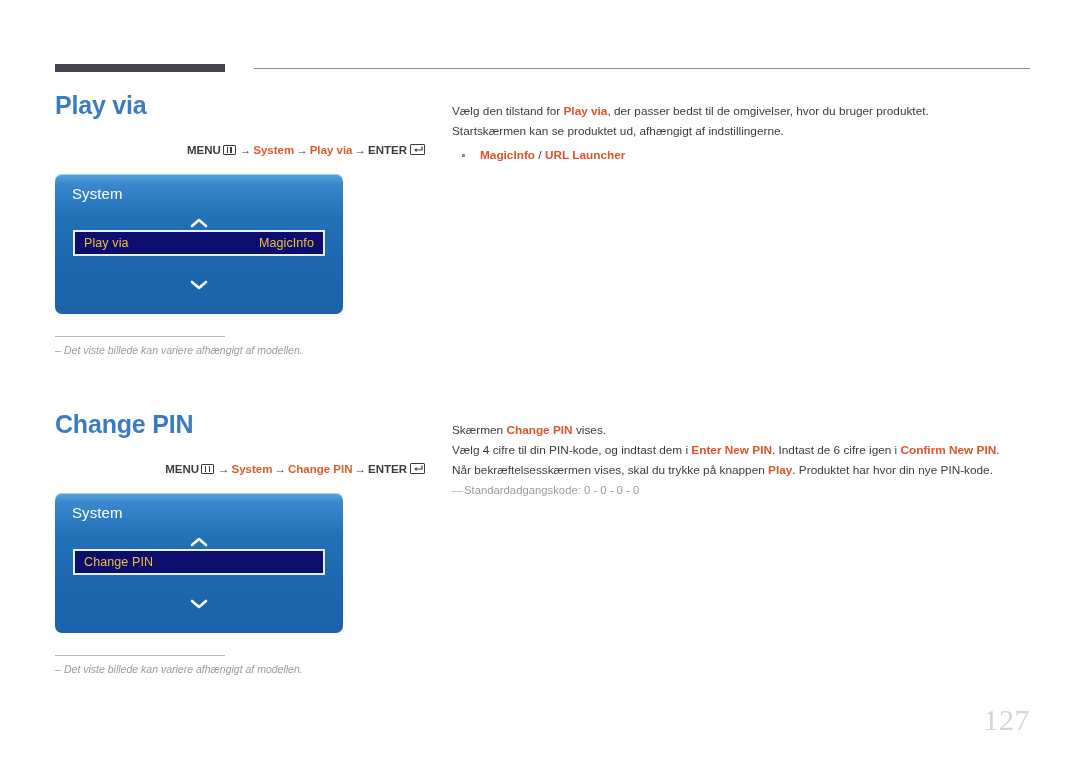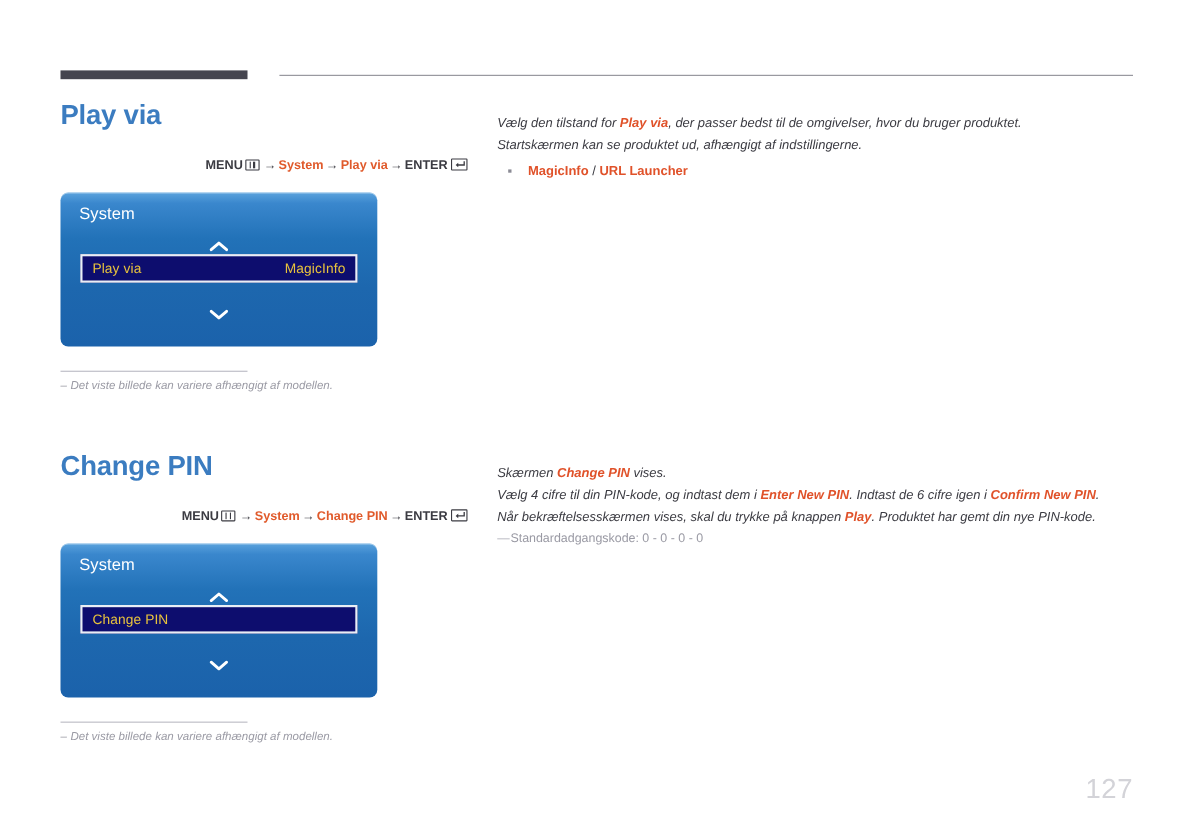--- a/index.html
+++ b/index.html
@@ -200,21 +200,20 @@
     width: 9px;
     color: #9a9aa4;
   }
 
   
   .body-line {
     font-size: 11.8px;
     color: #3b3b42;
     line-height: 20px;
     white-space: nowrap;
-    font-style: italic;
   }
   .body-line .accent {
     color: #e0522a;
     font-weight: bold;
   }
   .bullet-line {
     margin-top: 4px;
     font-size: 11.8px;
     line-height: 20px;
     color: #e0522a;
@@ -246,23 +245,24 @@
     display: inline-block;
     width: 12px;
     color: #b2b2bb;
   }
 
   
   .page-number {
     position: absolute;
     right: 50px;
     top: 703px;
-    font-size: 25px;
+    font-size: 30px;
     color: #d3d3d8;
     letter-spacing: 0.5px;
+    font-family: Liberation Serif, serif;
   }
 </style>
 </head>
 <body>
 
 <div class="top-rule">
   <div class="thick"></div>
   <div class="thin"></div>
 </div>
 
@@ -346,19 +346,19 @@
     <div class="footnote-wrap">
       <div class="footnote-rule"></div>
       <div class="footnote"><span class="dash">–</span><span>Det viste billede kan variere afhængigt af modellen.</span></div>
     </div>
 
   </div>
 
   <div class="right-col">
     <div class="body-line"><span>Skærmen </span><span class="accent">Change PIN</span><span> vises.</span></div>
     <div class="body-line"><span>Vælg 4 cifre til din PIN-kode, og indtast dem i </span><span class="accent">Enter New PIN</span><span>. Indtast de 6 cifre igen i </span><span class="accent">Confirm New PIN</span><span>.</span></div>
-    <div class="body-line"><span>Når bekræftelsesskærmen vises, skal du trykke på knappen </span><span class="accent">Play</span><span>. Produktet har gemt din nye PIN-kode.</span></div>
+    <div class="body-line"><span>Når bekræftelsesskærmen vises, skal du trykke på knappen </span><span class="accent">Play</span><span>. Produktet har hvor din nye PIN-kode.</span></div>
     <div class="note-line"><span class="ndash">—</span><span>Standardadgangskode: 0 - 0 - 0 - 0</span></div>
   </div>
 
 </div>
 
 <div class="page-number">127</div>
 
 </body></html>

